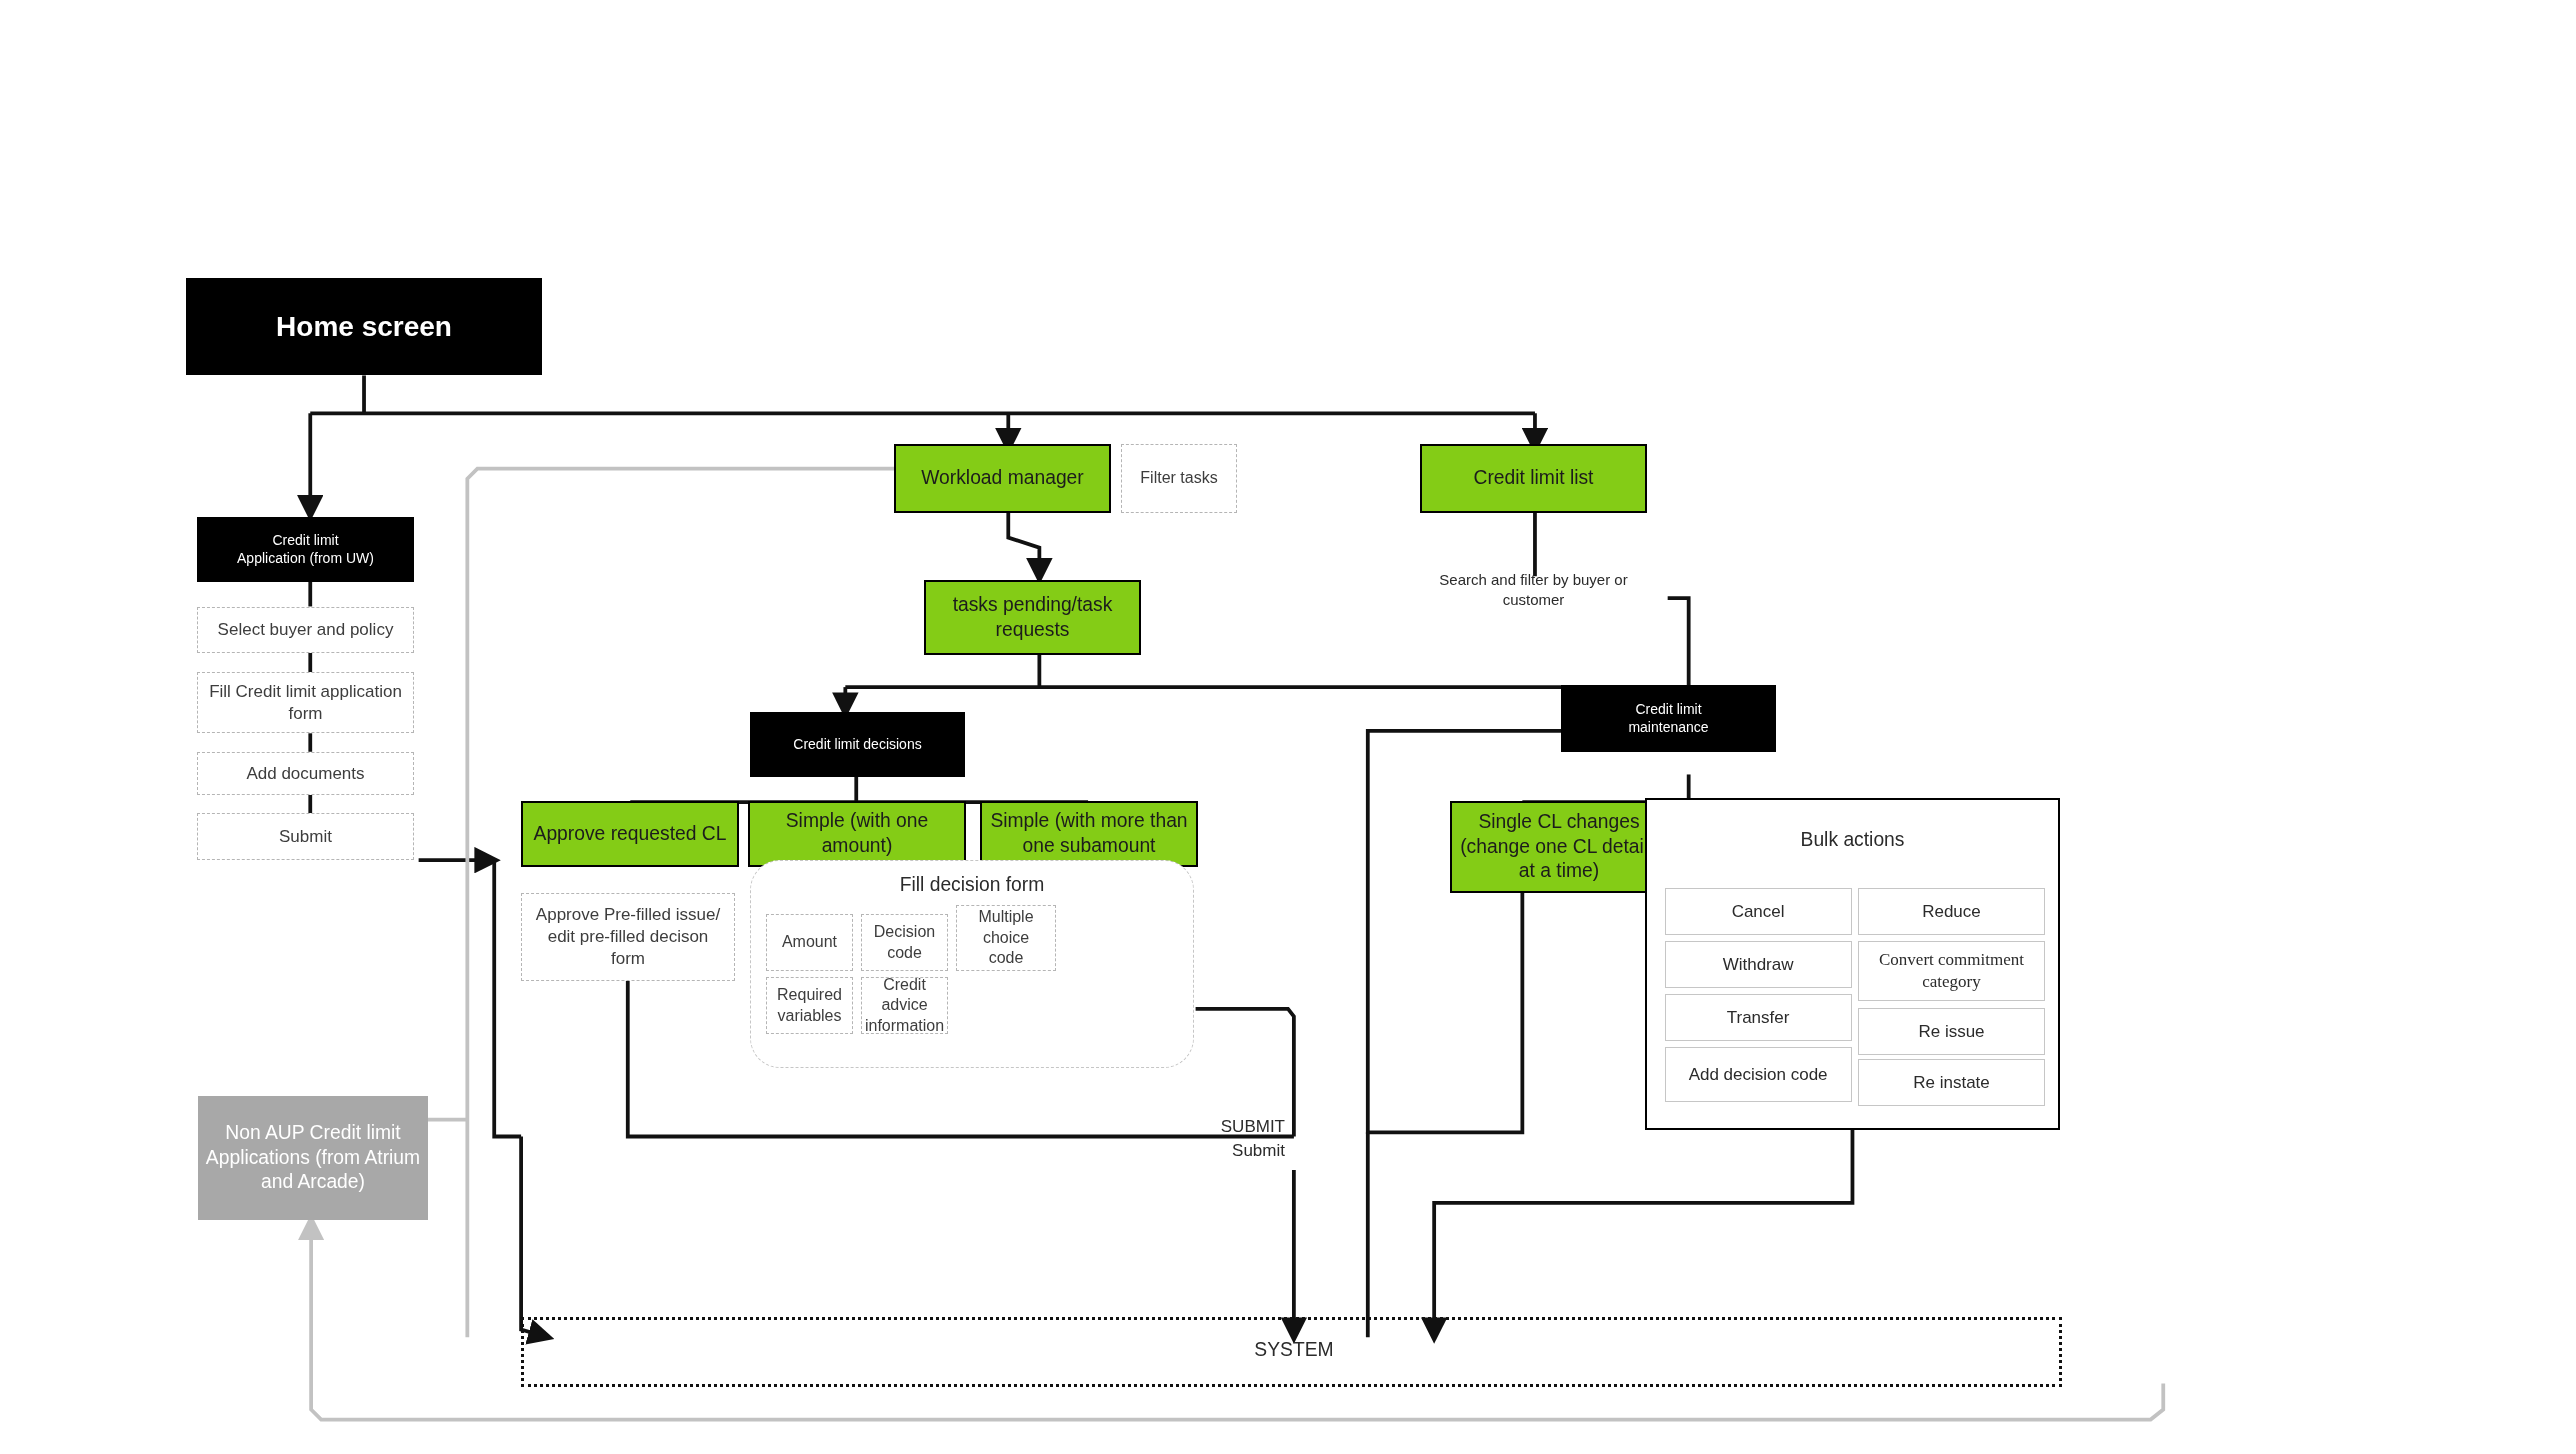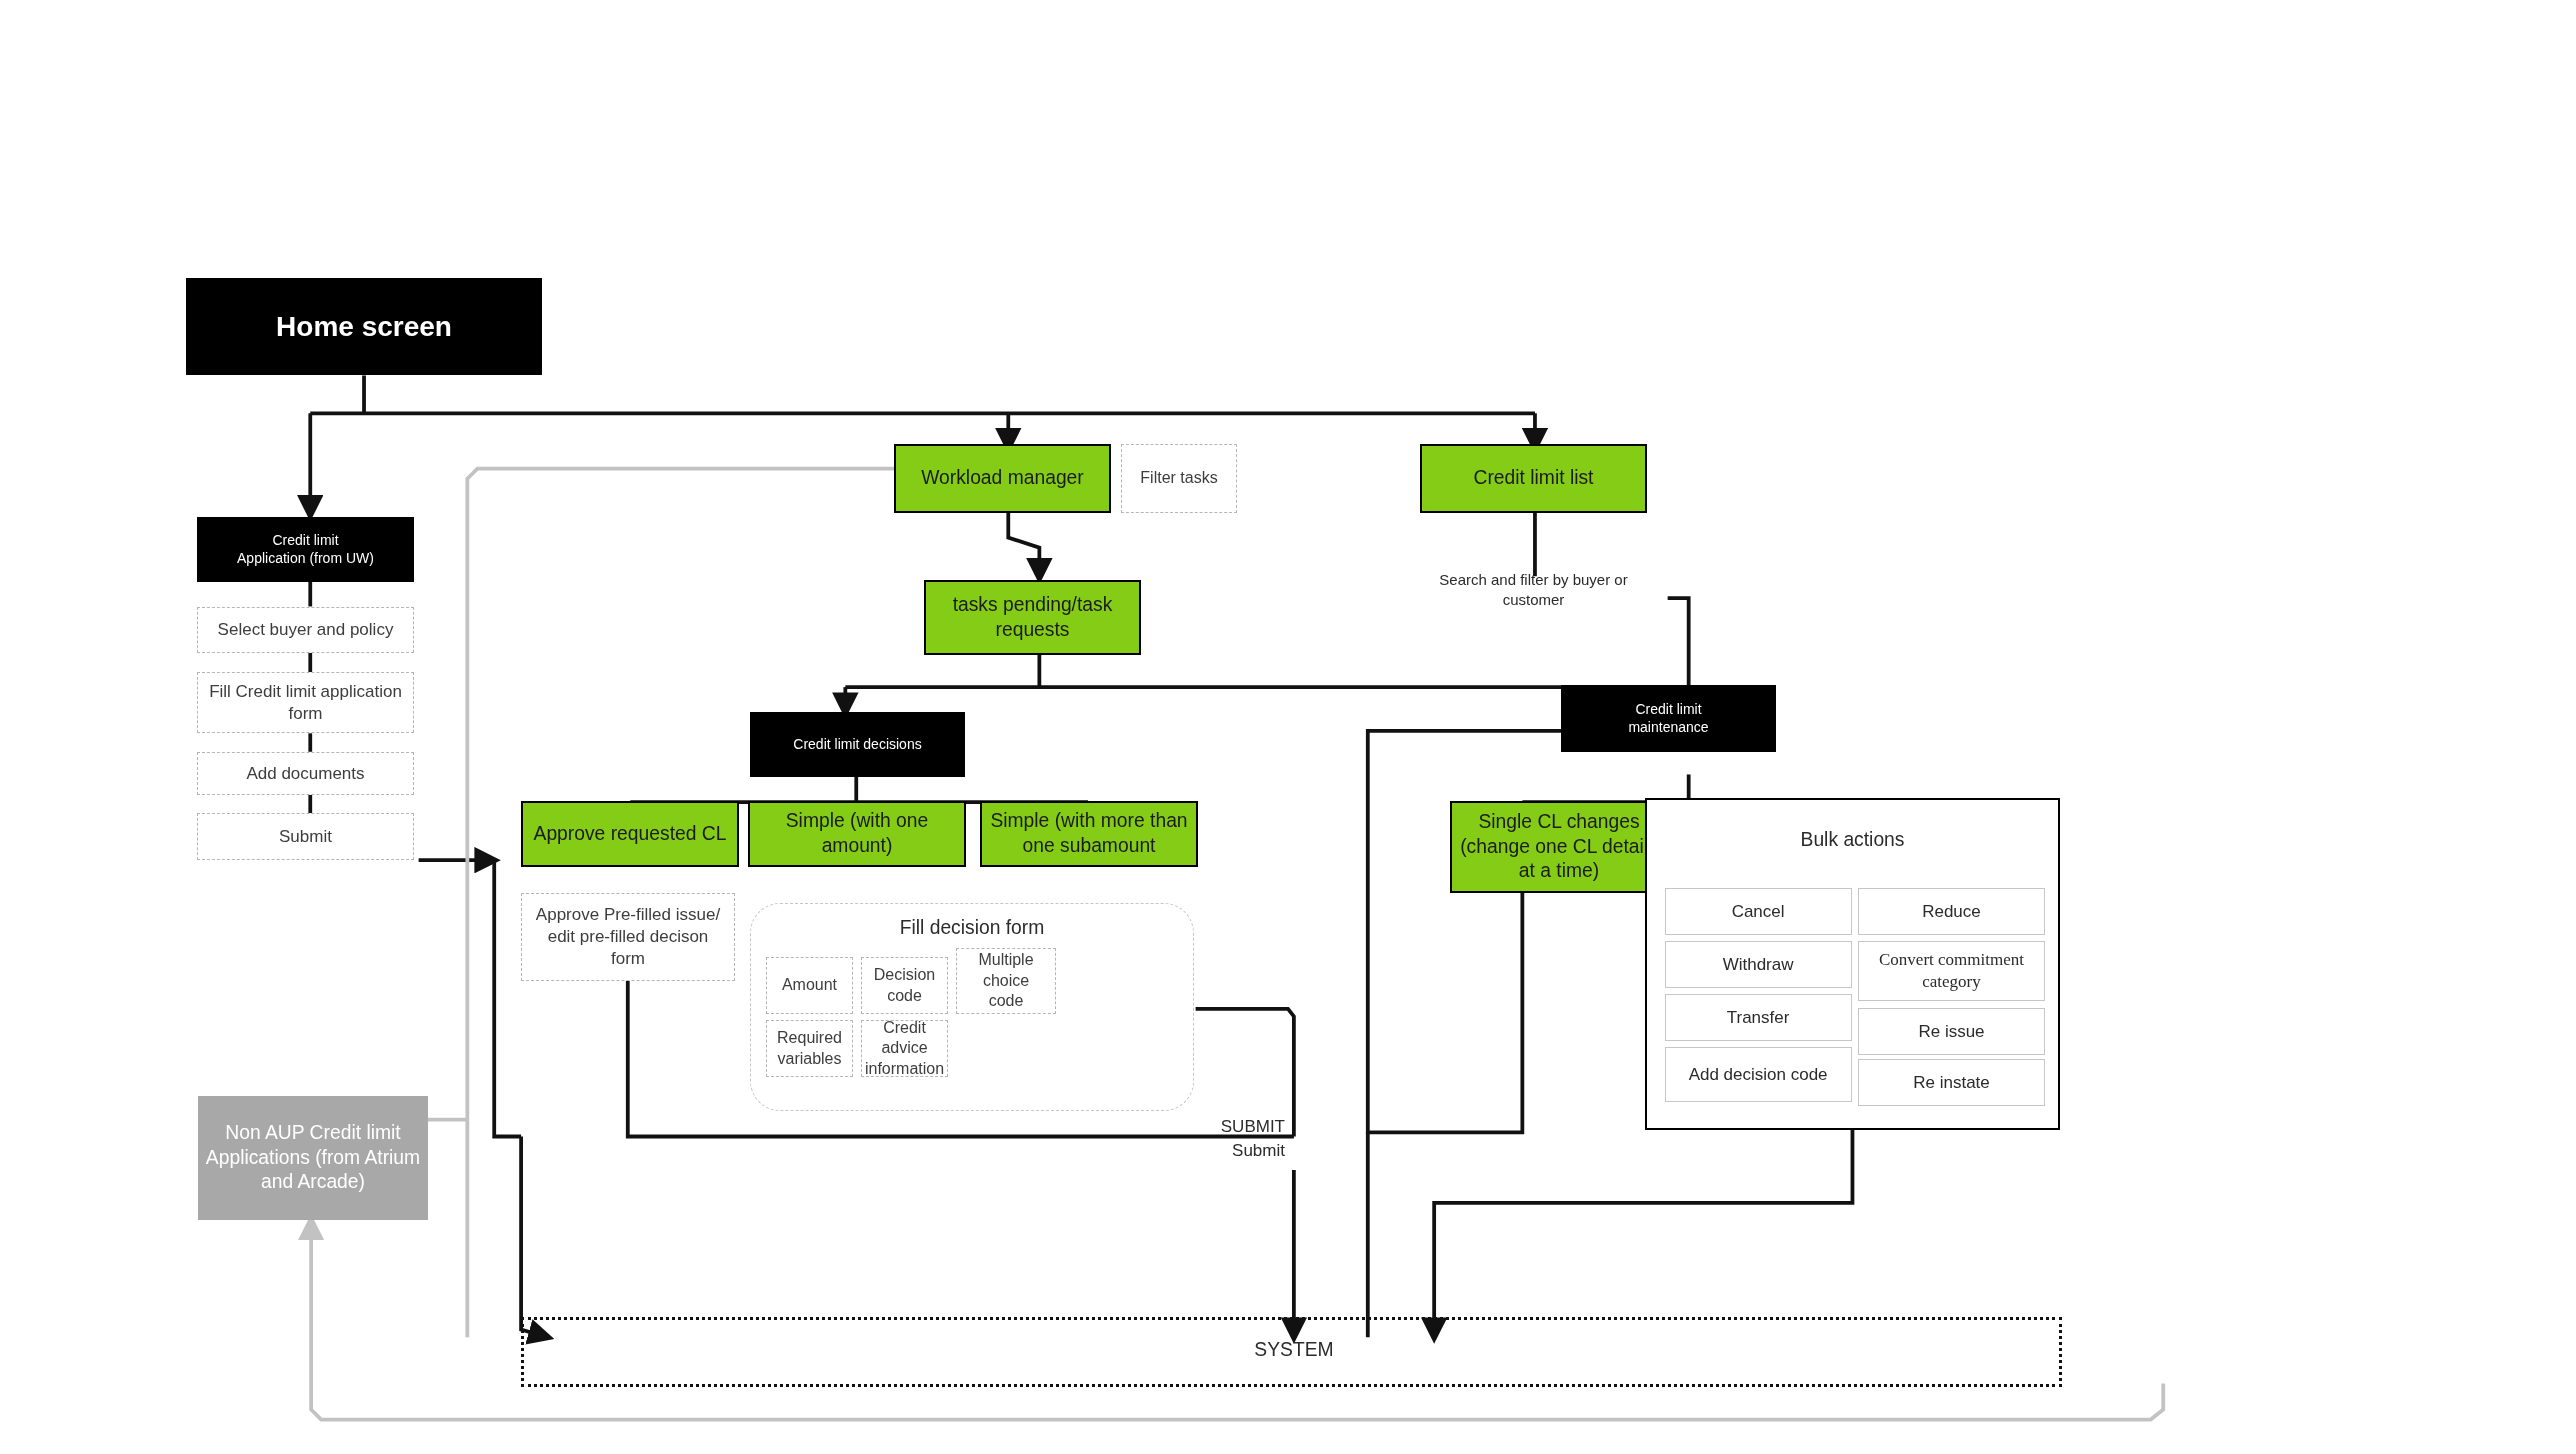--- a/index.html
+++ b/index.html
@@ -213,21 +213,21 @@
   </div>
 
   <div class="node n-white" style="left:980px; top:801px; width:218px; height:66px;">
     <span>Simple (with more than one subamount</span>
   </div>
 
   <div class="node n-dash" style="left:521px; top:893px; width:214px; height:88px;">
     <span>Approve Pre-filled issue/ edit pre-filled decison form</span>
   </div>
 
-  <div class="n-grpdash" style="position:absolute; left:750px; top:903px; width:444px; height:208px;border-radius:30px;">
+  <div class="n-grpdash" style="position:absolute; left:750px; top:860px; width:444px; height:208px;border-radius:30px;">
     <div class="grp-title" style="top:13.4px;">Fill decision form</div>
 
     <div class="node n-dash-sm" style="left:15px; top:53px; width:87px; height:57px;">
       <span>Amount</span>
     </div>
     <div class="node n-dash-sm" style="left:110px; top:53px; width:87px; height:57px;">
       <span>Decision code</span>
     </div>
     <div class="node n-dash-sm" style="left:205px; top:44px; width:100px; height:66px;">
       <span>Multiple choice code</span>

